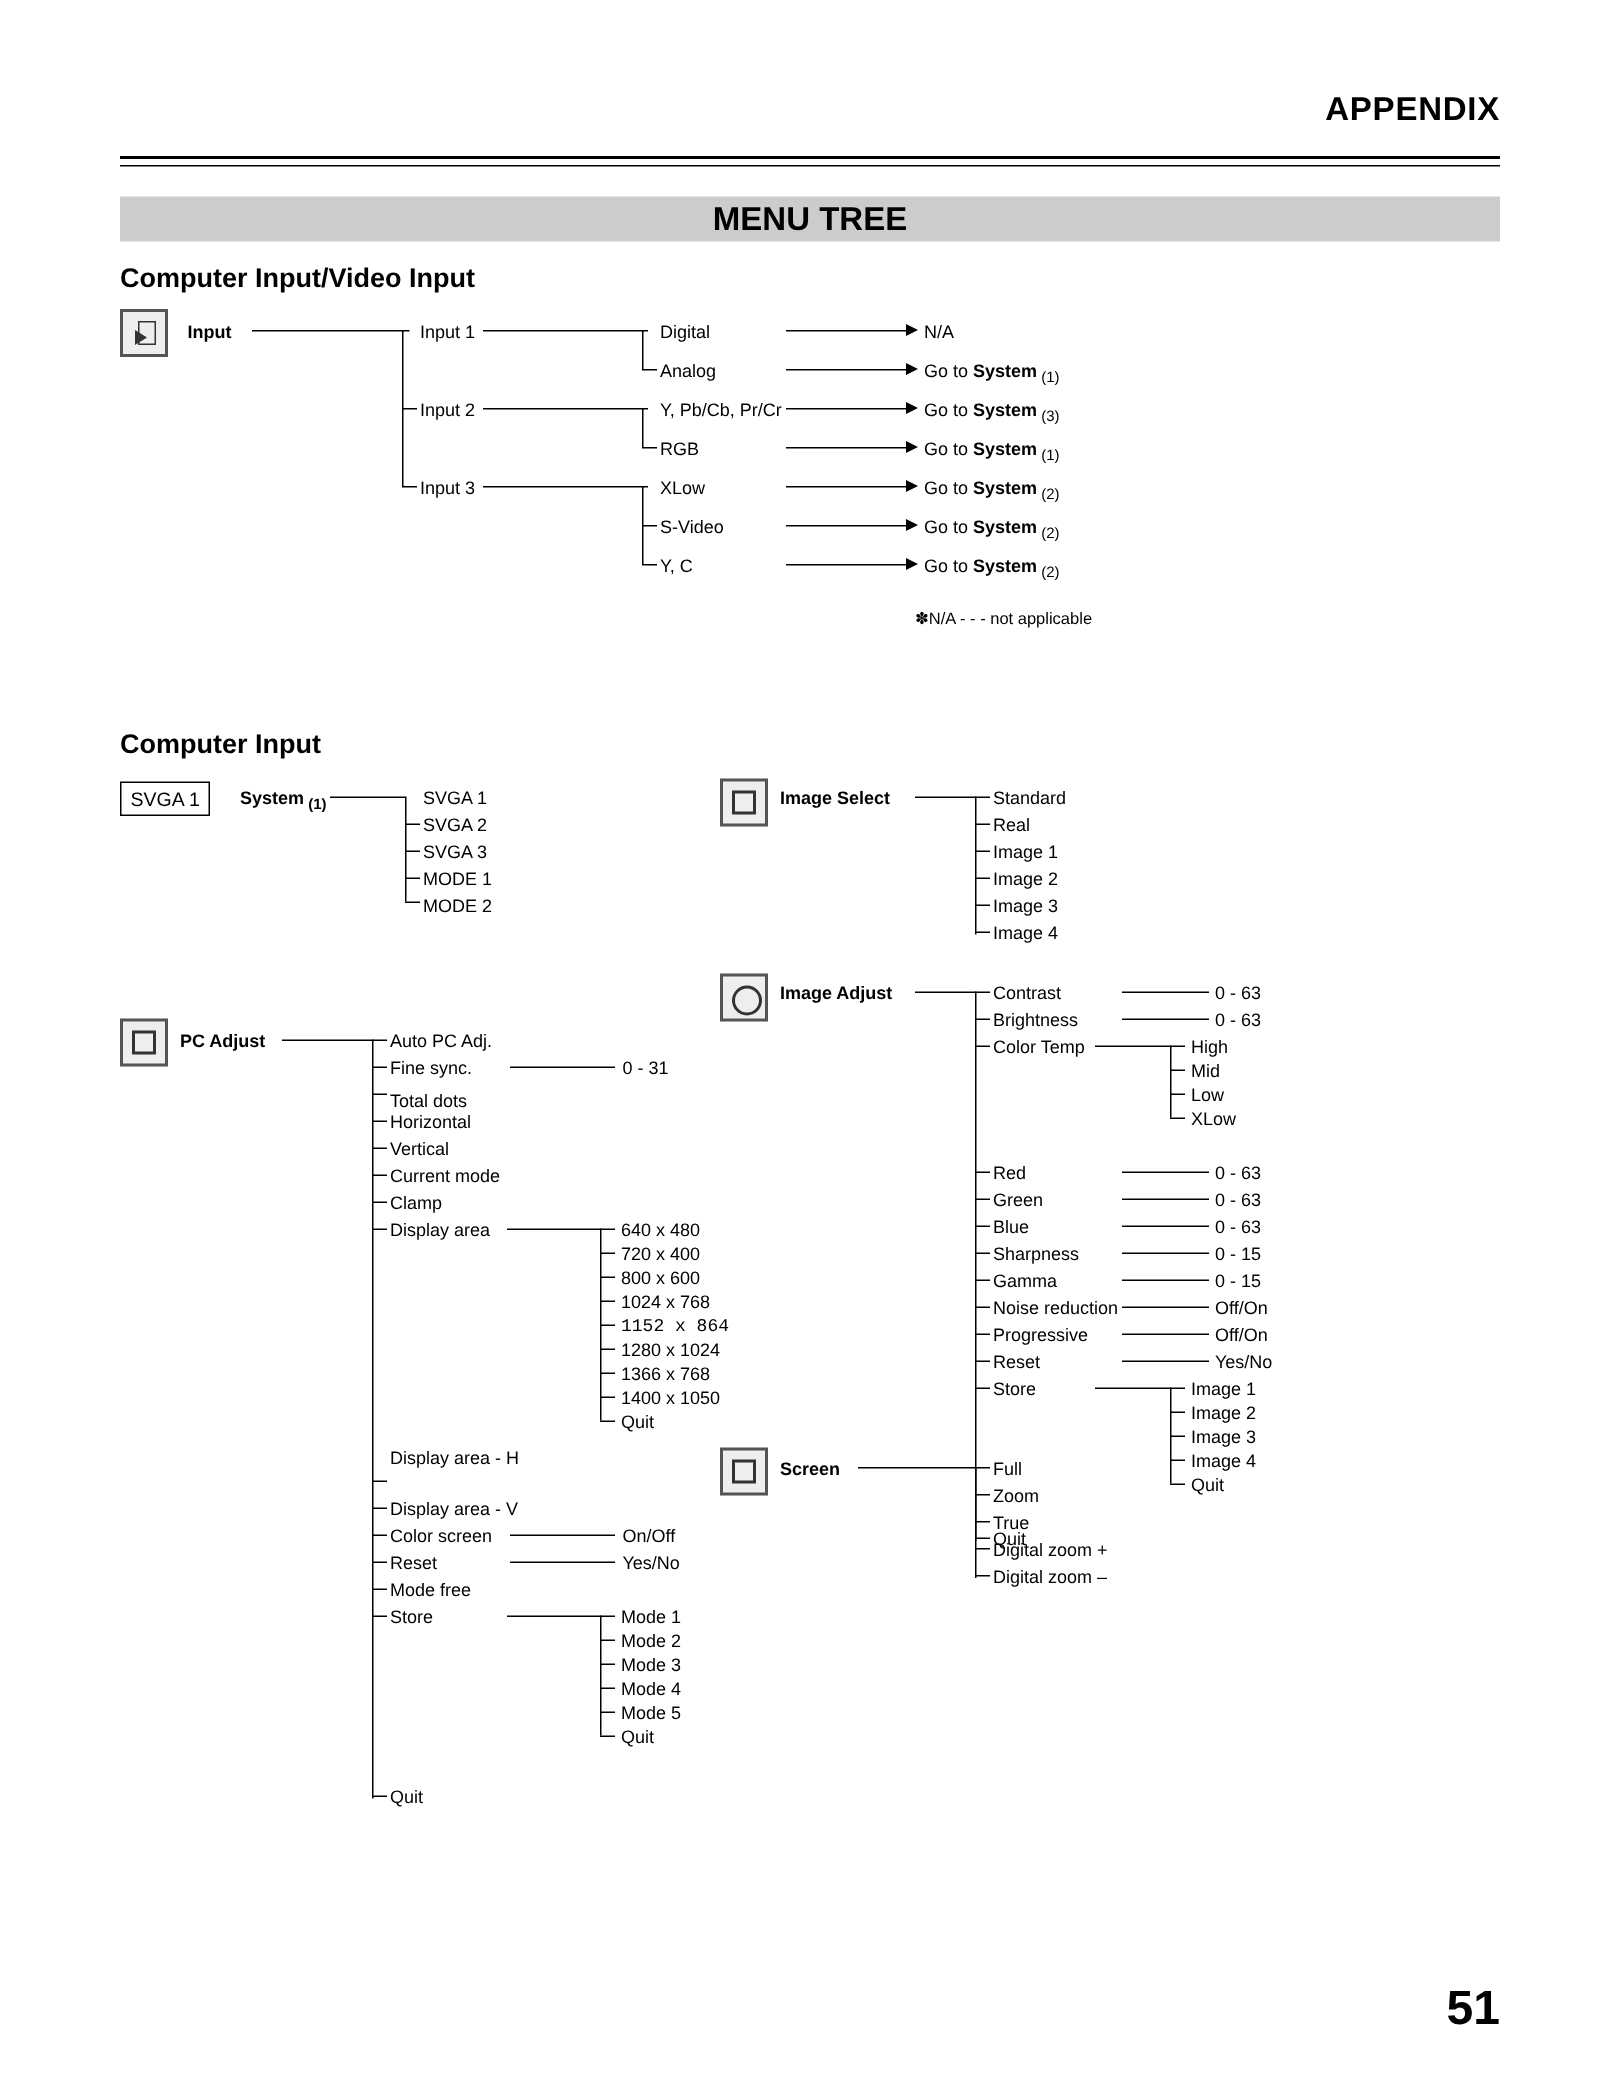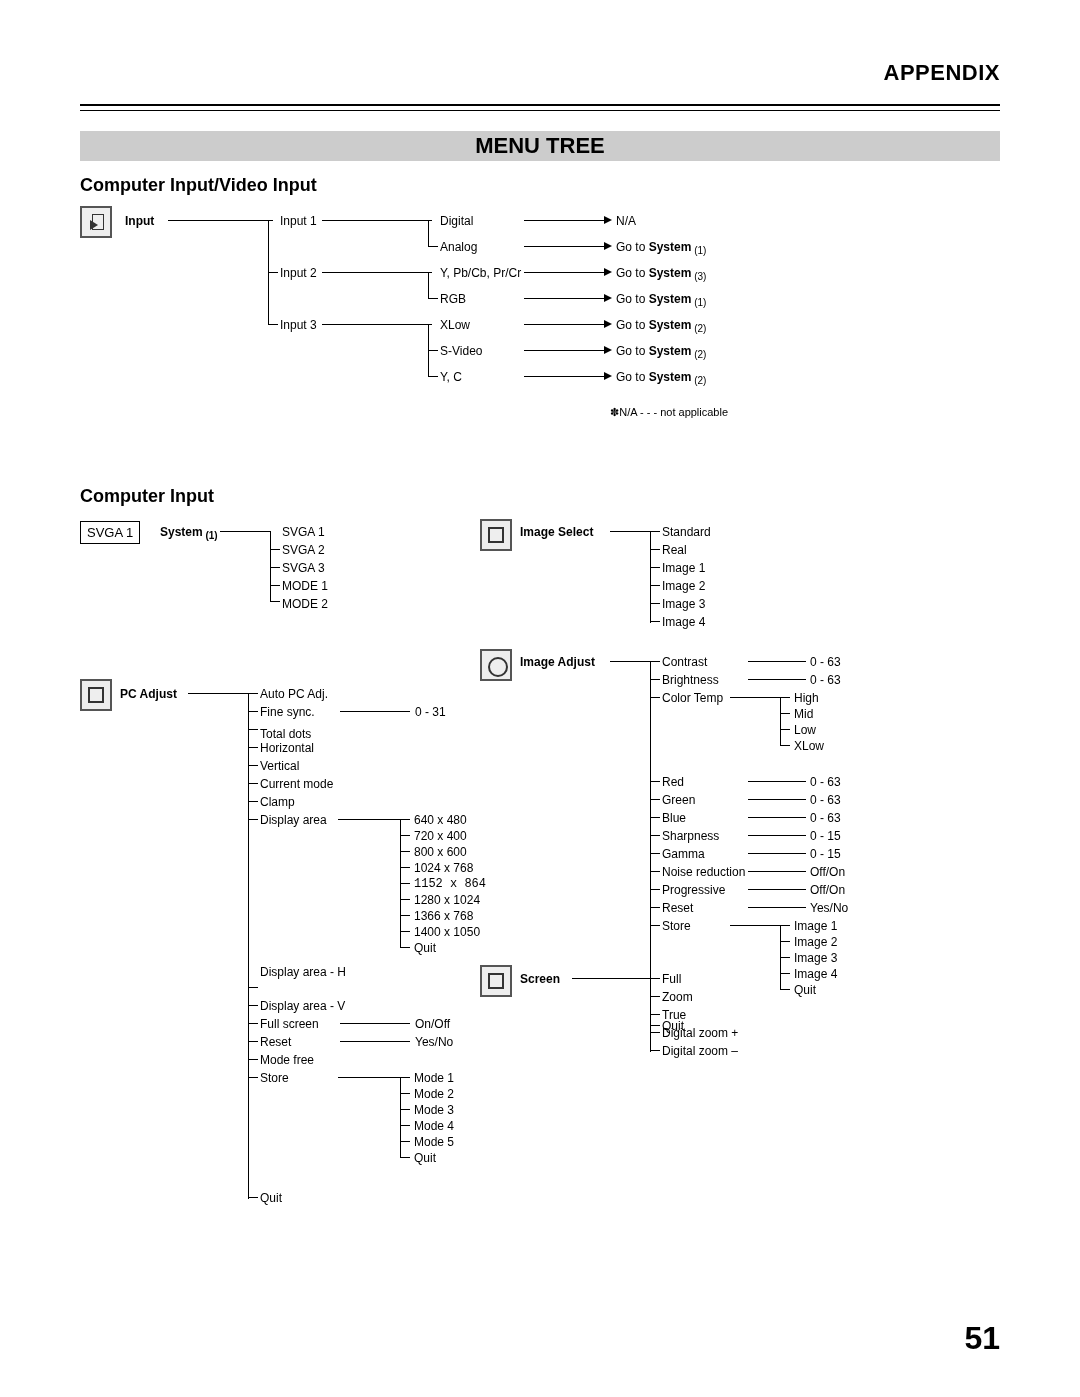--- a/index.html
+++ b/index.html
@@ -232,21 +232,21 @@
       <span class="node" style="left: 180px; top: 258px;">Current mode</span>
       <div class="hline" style="left: 168px; top: 282px; width: 10px;"></div>
       <span class="node" style="left: 180px; top: 276px;">Clamp</span>
       <div class="hline" style="left: 168px; top: 300px; width: 10px;"></div>
       <span class="node" style="left: 180px; top: 294px;">Display area</span>
       <div class="hline" style="left: 168px; top: 468px; width: 10px;"></div>
       <span class="node" style="left: 180px; top: 446px; text-align: right;">Display area - H</span>
       <div class="hline" style="left: 168px; top: 486px; width: 10px;"></div>
       <span class="node" style="left: 180px; top: 480px;">Display area - V</span>
       <div class="hline" style="left: 168px; top: 504px; width: 10px;"></div>
-      <span class="node" style="left: 180px; top: 498px;">Full screen</span>
+      <span class="node" style="left: 180px; top: 498px;">Color screen</span>
       <div class="hline" style="left: 168px; top: 522px; width: 10px;"></div>
       <span class="node" style="left: 180px; top: 516px;">Reset</span>
       <div class="hline" style="left: 168px; top: 540px; width: 10px;"></div>
       <span class="node" style="left: 180px; top: 534px;">Mode free</span>
       <div class="hline" style="left: 168px; top: 558px; width: 10px;"></div>
       <span class="node" style="left: 180px; top: 552px;">Store</span>
       <div class="hline" style="left: 168px; top: 678px; width: 10px;"></div>
       <span class="node" style="left: 180px; top: 672px;">Quit</span>
       <div class="hline" style="left: 260px; top: 192px; width: 70px;"></div>
       <span class="node" style="left: 335px; top: 186px;">0 - 31</span>

